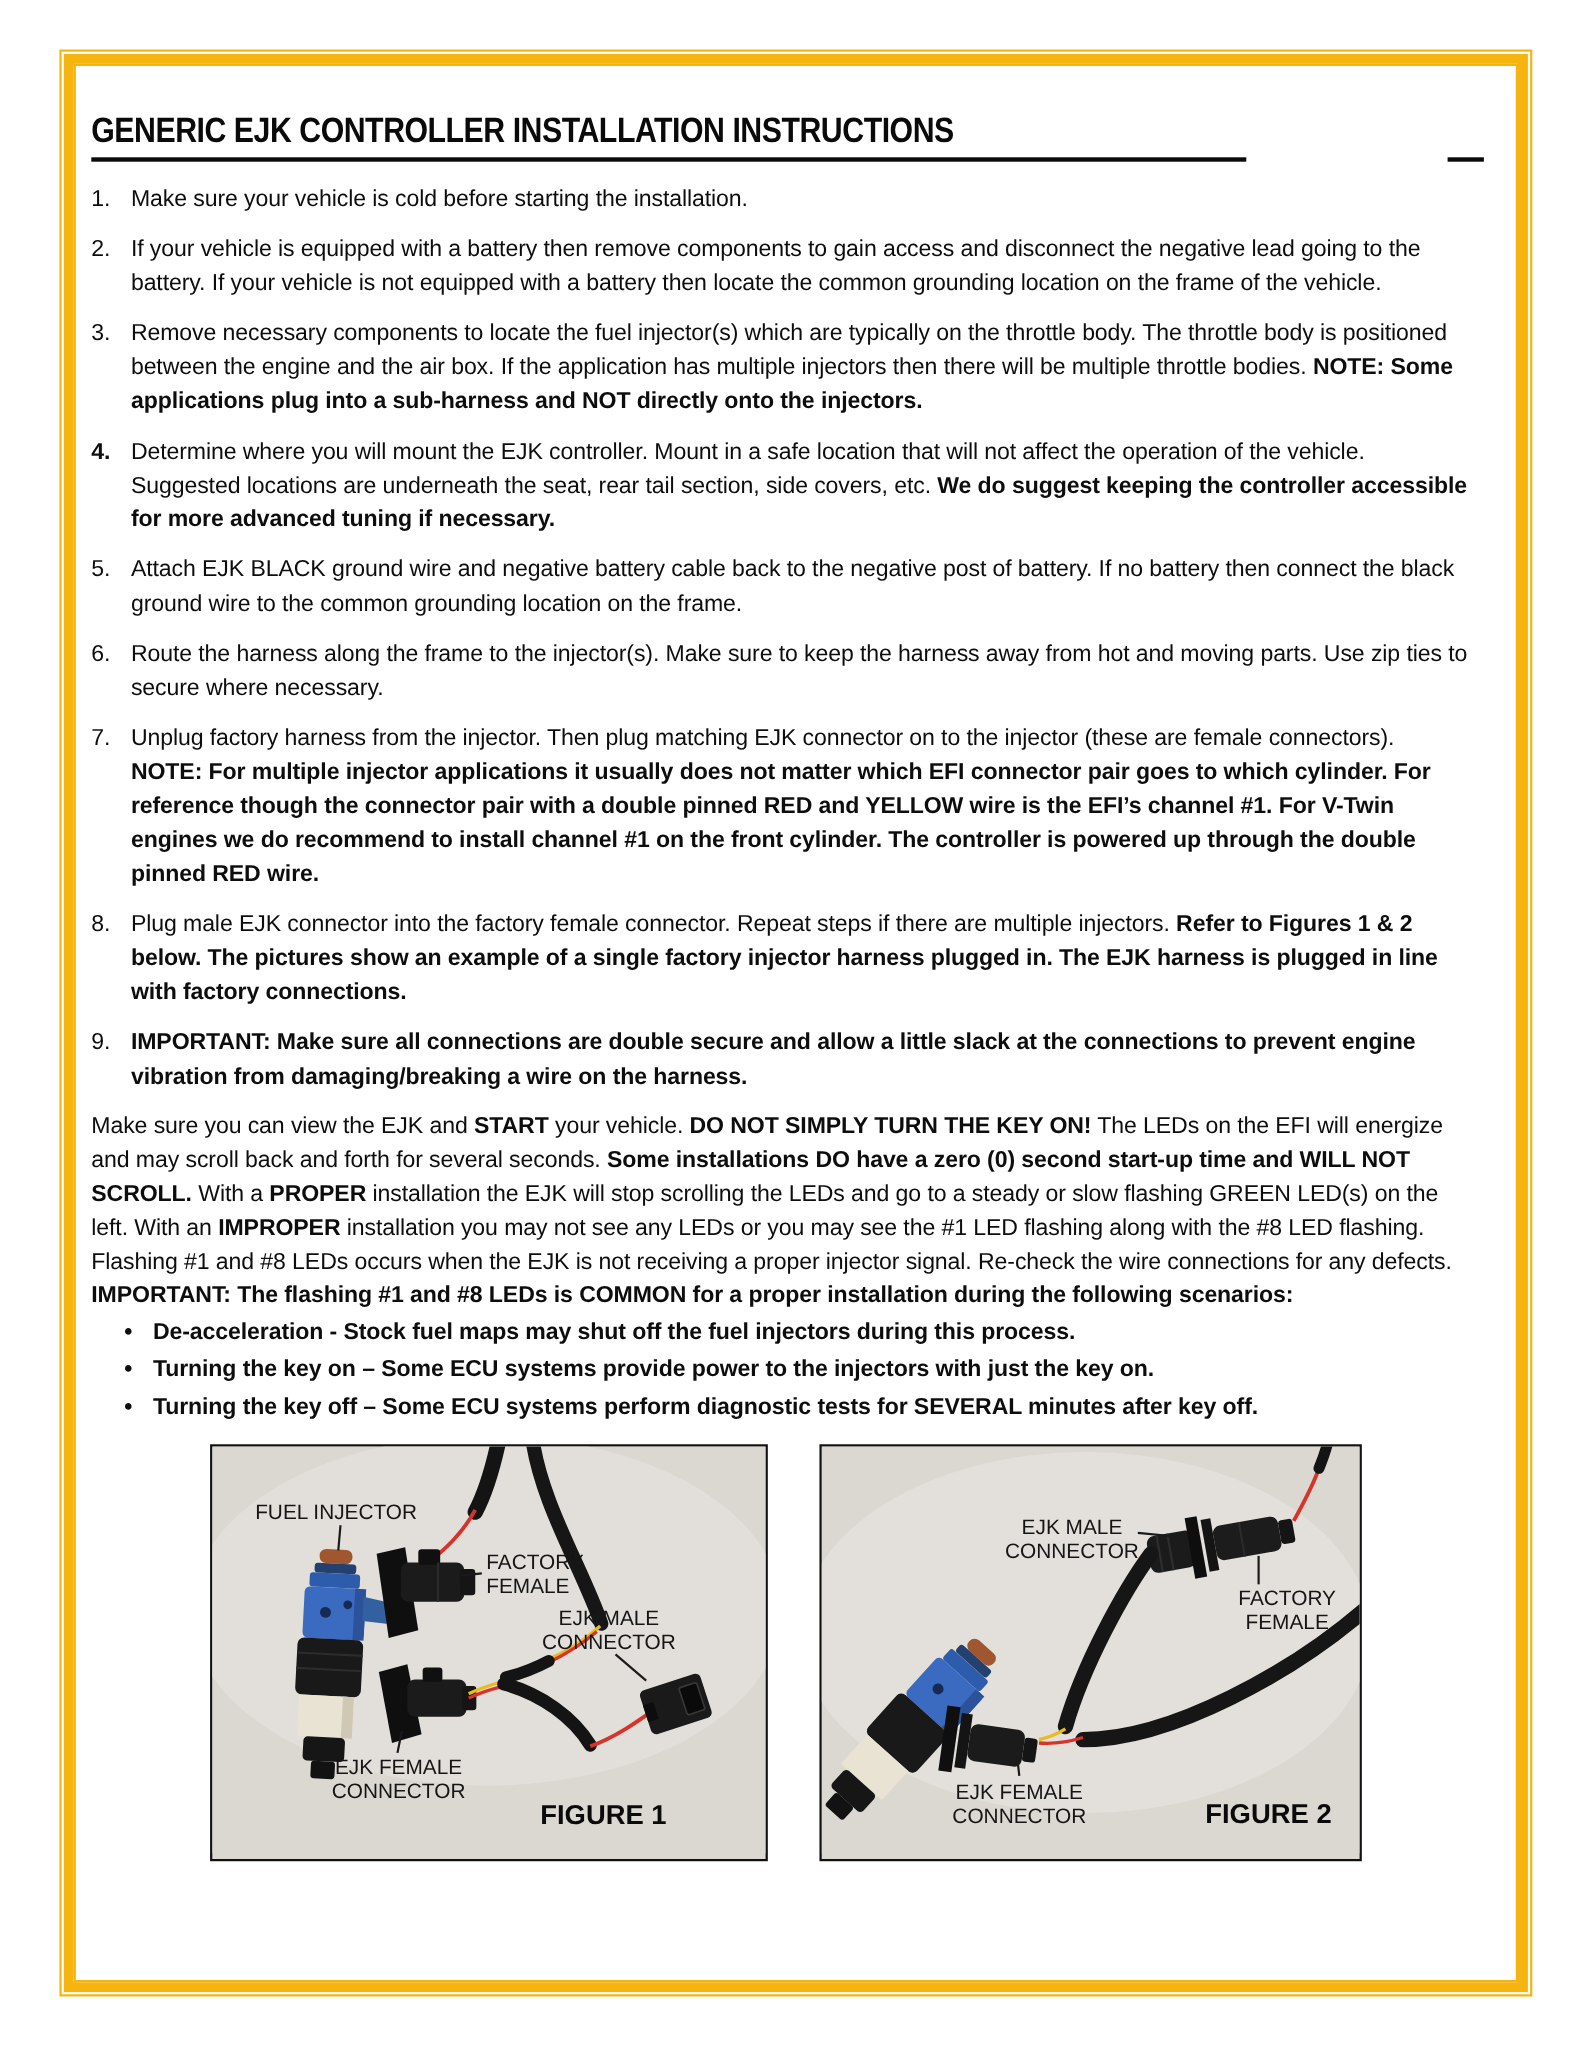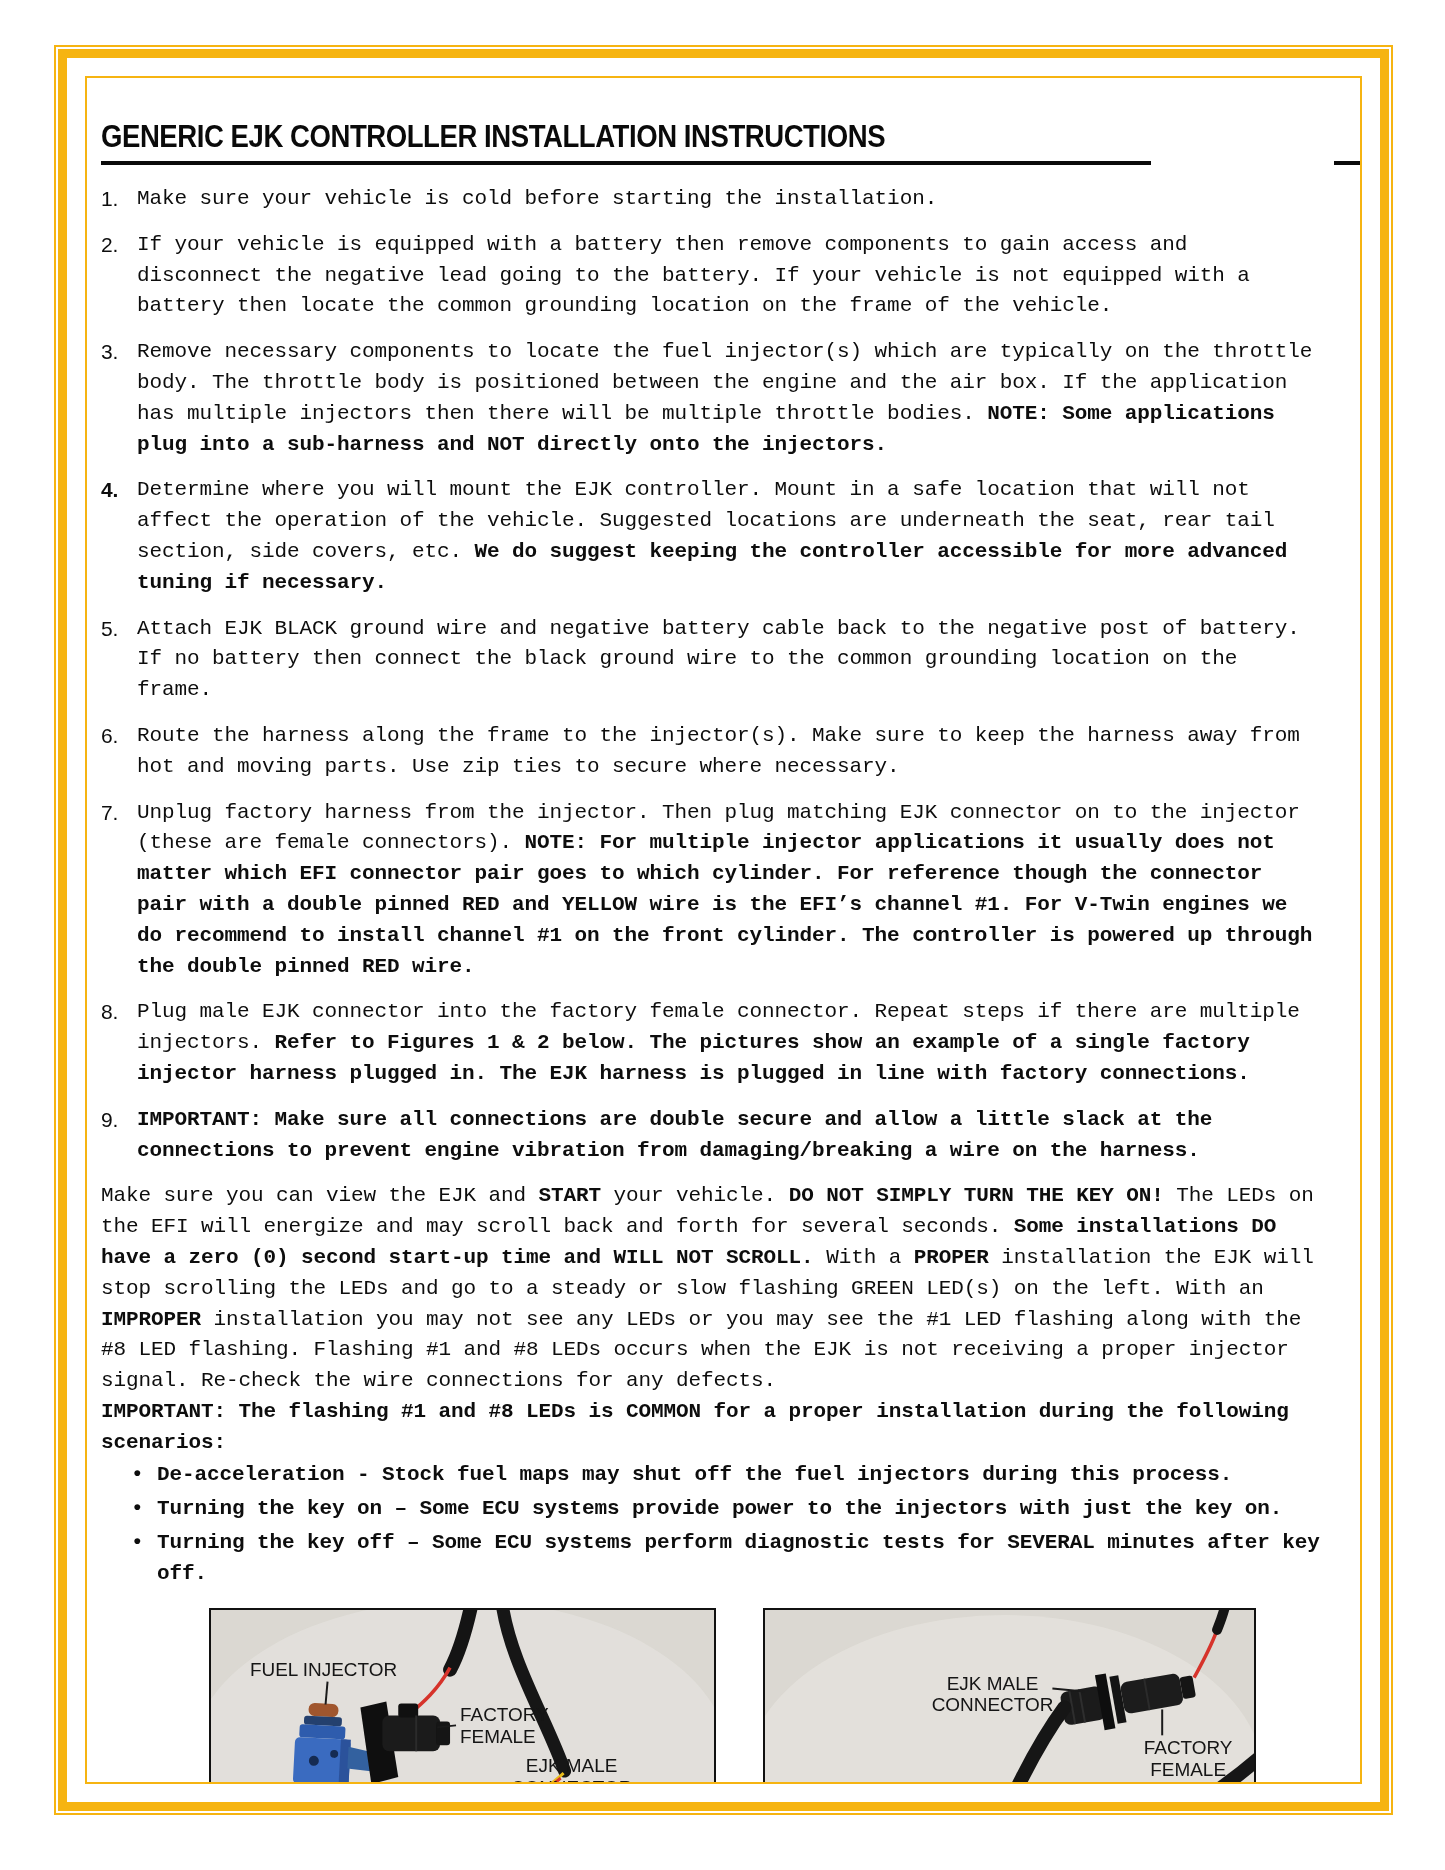--- a/index.html
+++ b/index.html
@@ -7,35 +7,35 @@
     --ink:#0d0d0d;
     --photo:#DBD8D2;
   }
   html,body{margin:0;padding:0;}
   body{
     width:1445px;height:1870px;background:#ffffff;position:relative;
     font-family:"Liberation Sans",sans-serif;color:#0d0d0d;
   }
   .frame1{position:absolute;left:54px;top:45px;width:1339px;height:1770px;
     border:2px solid var(--gold);padding:2px;box-sizing:border-box;}
-  .frame2{width:100%;height:100%;border:9px solid var(--gold);padding:18px;box-sizing:border-box;}
+  .frame2{width:100%;height:100%;border:9px solid var(--gold);padding:0;box-sizing:border-box;}
   .frame3{width:100%;height:100%;border:2px solid var(--gold);box-sizing:border-box;position:relative;}
   .content{position:absolute;inset:0;padding:24px 40px 0 14px;box-sizing:border-box;overflow:hidden;}
 
   .title-wrap{position:relative;height:46px;margin:16px 0 20px 0;}
   .title-text{font-size:32px;font-weight:bold;letter-spacing:-0.5px;white-space:nowrap;
     display:inline-block;transform:scaleX(0.86);transform-origin:0 50%;color:#0a0a0a;}
   .title-rule{position:absolute;left:0;top:43px;width:1050px;height:4px;background:#0a0a0a;}
   .title-dash{position:absolute;left:1233px;top:43px;width:33px;height:4px;background:#0a0a0a;}
 
   #instructions-list{font-size:21px;line-height:30.8px;letter-spacing:-0.1px;}
   .item{display:flex;margin-bottom:15px;}
   .num{width:36px;flex:none;}
   .num.bold{font-weight:700;}
-  .ibody{flex:1;font-family:Liberation Mono, monospace;}
+  .ibody{flex:1;}
   .run-b{font-weight:700;}
   .bullets{margin-top:2px;}
   .bullet{display:flex;padding-left:30px;margin-bottom:3px;font-weight:700;}
   .bullet .marker{width:26px;flex:none;}
 
   .figures{display:flex;margin-left:108px;margin-top:0;}
   .figure{border:2px solid #111;background:var(--photo);flex:none;}
   .fig-gap{width:47px;flex:none;}
   svg text{font-family:"Liberation Sans",sans-serif;fill:#151515;}
   .fig-label{font-size:19px;}

